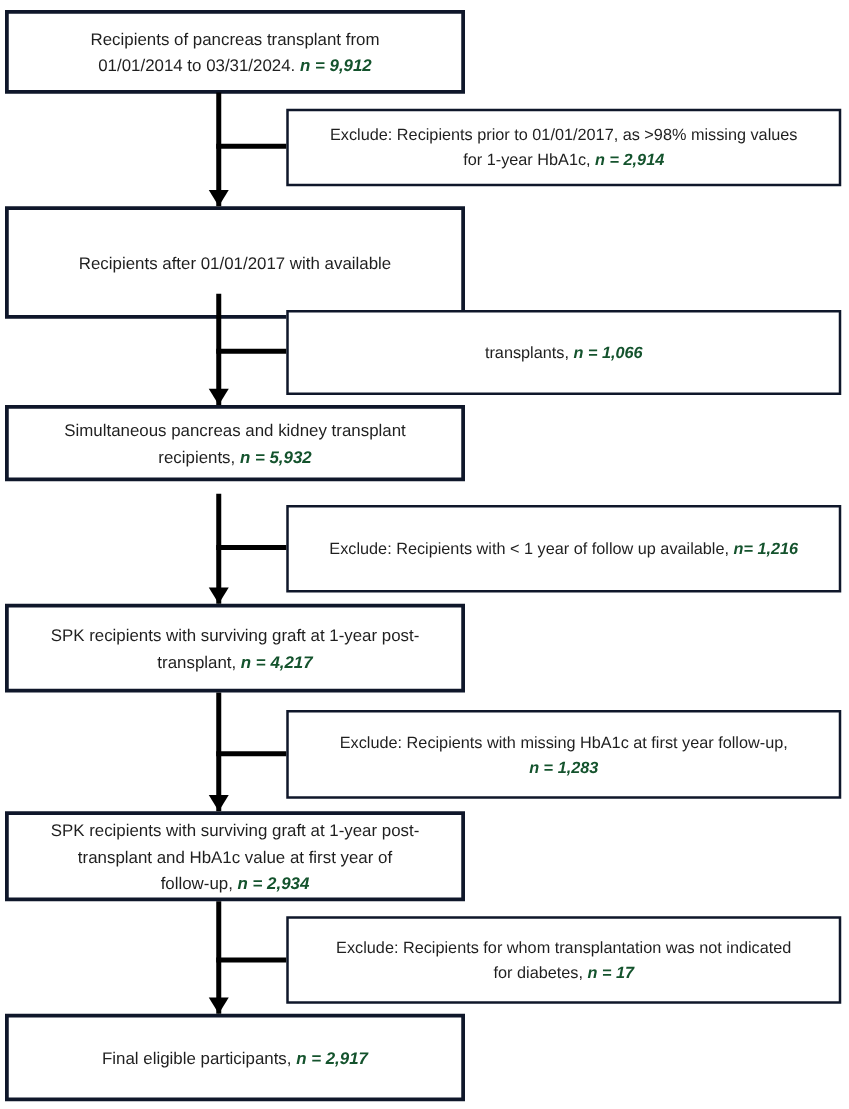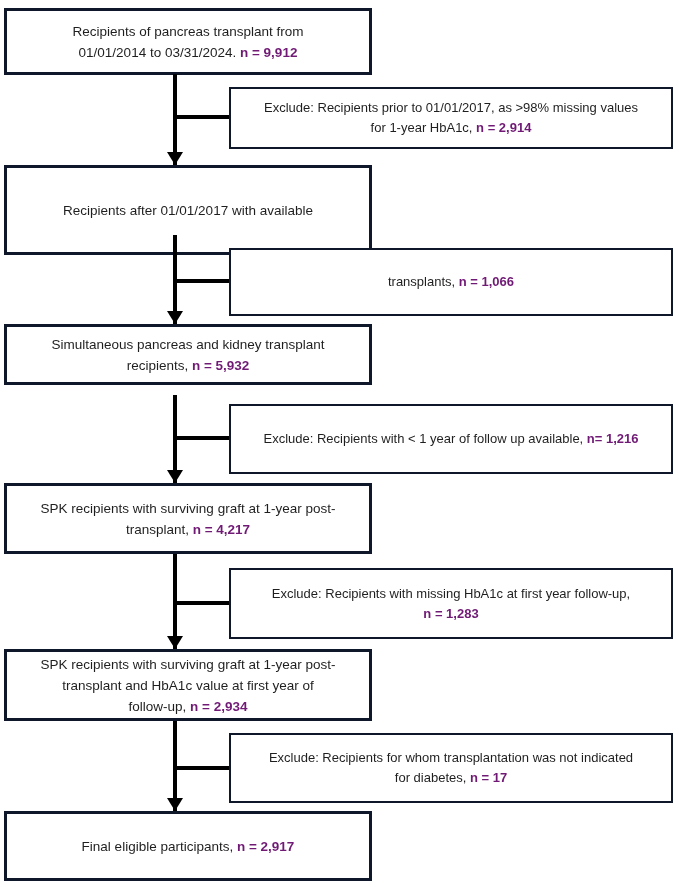--- a/index.html
+++ b/index.html
@@ -30,21 +30,21 @@
     line-height: 21px;
   }
   .ebox {
     left: 229px;
     width: 444px;
     border-width: 2.5px;
     font-size: 13px;
     line-height: 20px;
   }
   .line { white-space: nowrap; }
-  .line b { color: #701a75; font-weight: bold; }
+  .line b { color: #14532d; font-weight: bold; font-style: italic; }
   .vline {
     position: absolute;
     left: 173px;
     width: 4px;
     background: #000000;
   }
   .hline {
     position: absolute;
     left: 173px;
     width: 56px;

